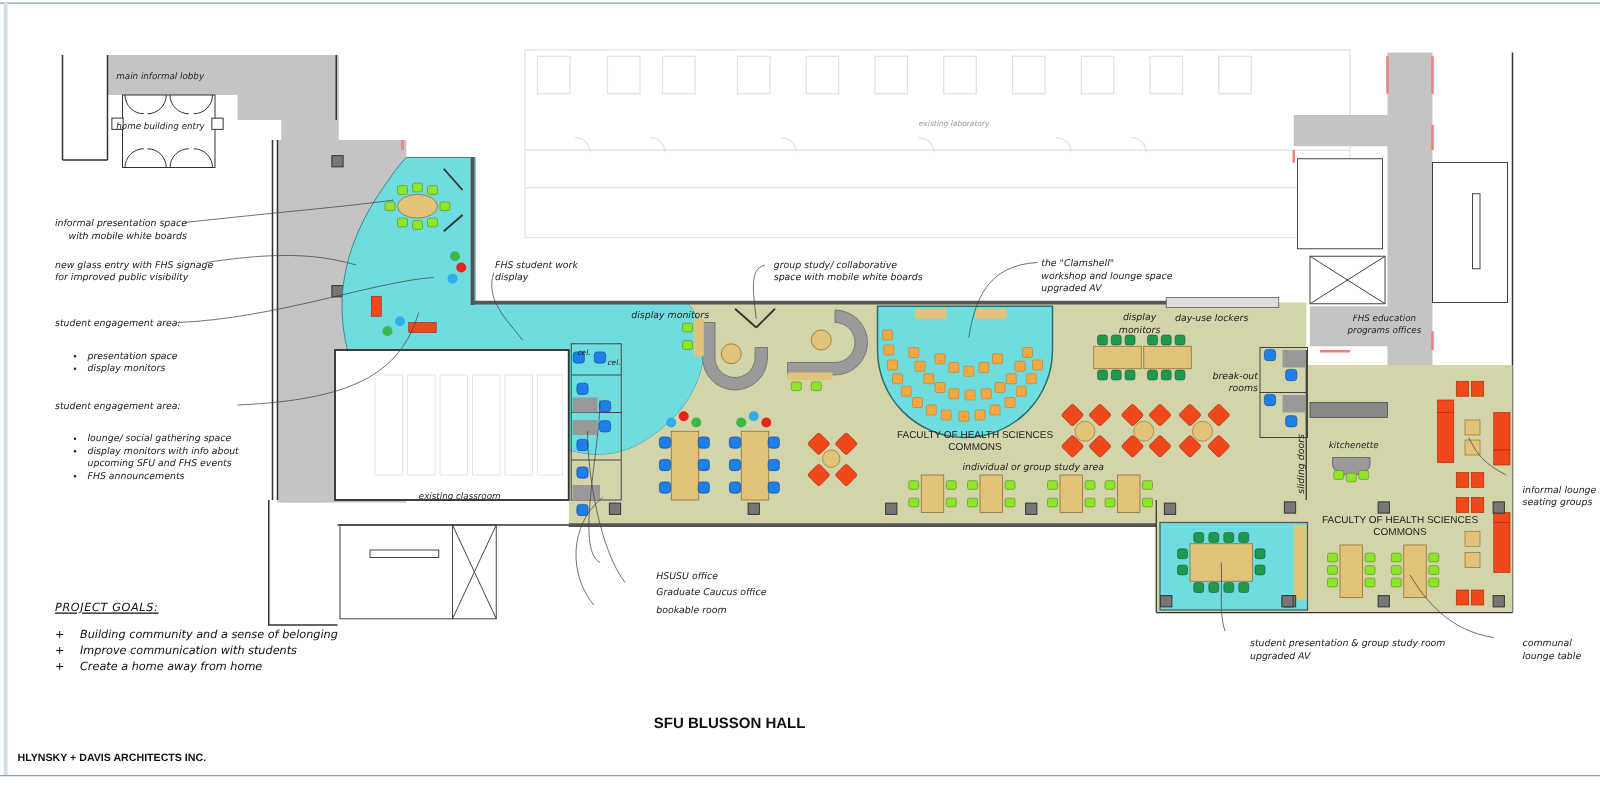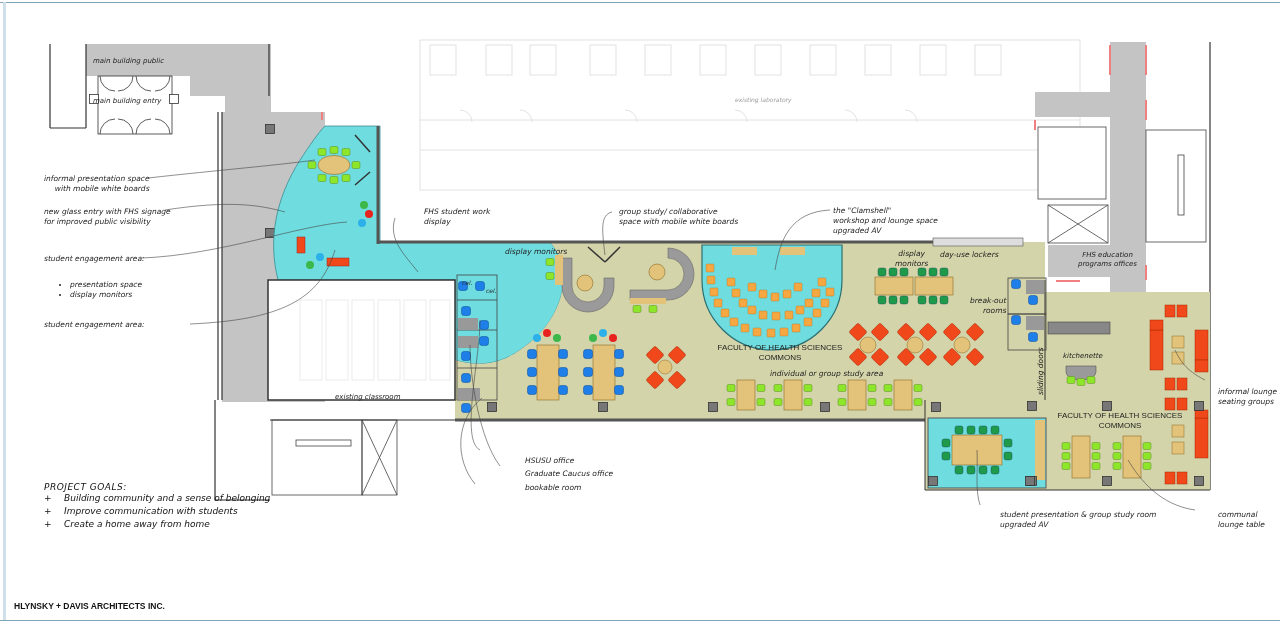--- a/index.html
+++ b/index.html
@@ -5,21 +5,21 @@
   html,body{margin:0;padding:0;background:#fff;}
   body{width:1280px;height:629px;position:relative;overflow:hidden;font-family:"DejaVu Sans",sans-serif;}
   .frame-top{position:absolute;left:0;top:2px;width:1280px;height:1px;background:#7fa3b8;}
   .frame-left{position:absolute;left:3px;top:2px;width:3px;height:618px;background:#cfe0ea;}
   .frame-bottom{position:absolute;left:0;top:620px;width:1280px;height:1px;background:#7fa3b8;}
   svg.plan{position:absolute;left:0;top:0;}
   .note{position:absolute;font-family:"DejaVu Sans",sans-serif;font-style:italic;font-size:7.5px;color:#222;line-height:10px;white-space:nowrap;}
   .note ul{margin:16px;padding:0 0 0 10px;}
   .note li{margin:0;padding:0;}
   .goals{position:absolute;left:44px;top:482px;font-family:"DejaVu Sans",sans-serif;font-style:italic;font-size:9px;color:#111;}
-  .goals .gt{margin-bottom:0;letter-spacing:0.5px;}
+  .goals .gt{margin-bottom:10px;letter-spacing:0.5px;text-decoration:underline;}
   .goals .gi{display:flex;line-height:13px;}
   .goals .gi span.p{width:20px;}
   .firm{position:absolute;left:14px;top:601px;font-family:"Liberation Sans",sans-serif;font-weight:bold;font-size:8.5px;color:#111;text-align:center;}
   .title{position:absolute;left:523px;top:570px;font-family:"Liberation Sans",sans-serif;font-weight:bold;font-size:12px;color:#111;line-height:16px;}
   .roomlbl{position:absolute;font-family:"Liberation Sans",sans-serif;font-size:8px;color:#222;text-align:center;line-height:10px;white-space:nowrap;}
   .small{position:absolute;font-family:"DejaVu Sans",sans-serif;font-style:italic;font-size:7px;color:#222;white-space:nowrap;line-height:9px;}
 </style>
 </head>
 <body>
 
@@ -438,22 +438,22 @@
     <path d="M830 210 C790 212 780 240 775 270"></path>
     <path d="M480 450 C460 440 480 360 480 320"></path>
     <path d="M500 466 C480 440 470 380 470 345"></path>
     <path d="M475 484 C455 460 455 420 482 398"></path>
     <path d="M1205 380 C1185 370 1180 360 1175 350"></path>
     <path d="M1195 510 C1160 505 1140 480 1128 460"></path>
     <path d="M980 505 C975 490 978 470 977 450"></path>
   </g>
 </svg>
 
-<div class="small" style="left:93px;top:57px;">main building public</div>
-<div class="small" style="left:93px;top:97px;">main building entry</div>
+<div class="small" style="left:93px;top:57px;">main informal lobby</div>
+<div class="small" style="left:93px;top:97px;">home building entry</div>
 <div class="small" style="left:735px;top:95px;color:#999;font-size:6px;">existing laboratory</div>
 <div class="small" style="left:335px;top:393px;">existing classroom</div>
 <div class="small" style="left:462px;top:278px;font-size:6px;">cel.</div>
 <div class="small" style="left:486px;top:286px;font-size:6px;">cel.</div>
 
 <div class="roomlbl" style="left:705px;top:343px;width:150px;">
   <div>FACULTY OF HEALTH SCIENCES</div>
   <div>COMMONS</div>
 </div>
 <div class="roomlbl" style="left:1050px;top:411px;width:140px;">
@@ -476,23 +476,28 @@
 </div>
 <div class="note" style="left:44px;top:254px;">
   <div>student engagement area:</div>
   <ul>
     <li>presentation space</li>
     <li>display monitors</li>
   </ul>
 </div>
 <div class="note" style="left:44px;top:320px;">
   <div>student engagement area:</div>
-</div>
-
-<div class="note" style="left:396px;top:207px;margin-left:28px;">
+  <ul style="width:130px;white-space:normal;">
+    <li>lounge/ social gathering space</li>
+    <li>display monitors with info about upcoming SFU and FHS events</li>
+    <li>FHS announcements</li>
+  </ul>
+</div>
+
+<div class="note" style="left:396px;top:207px;">
   <div>FHS student work</div>
   <div>display</div>
 </div>
 <div class="note" style="left:505px;top:247px;">display monitors</div>
 <div class="note" style="left:619px;top:207px;">
   <div>group study/ collaborative</div>
   <div>space with mobile white boards</div>
 </div>
 <div class="note" style="left:833px;top:206px;">
   <div>the "Clamshell"</div>
@@ -536,15 +541,16 @@
       <span class="p">+</span>
       <span>Improve communication with students</span>
     </div>
   <div class="gi">
       <span class="p">+</span>
       <span>Create a home away from home</span>
     </div>
 </div>
 
 <div class="title">
+  <div>SFU BLUSSON HALL</div>
 </div>
 
 <div class="firm">HLYNSKY + DAVIS ARCHITECTS INC.</div>
 
 </body></html>

